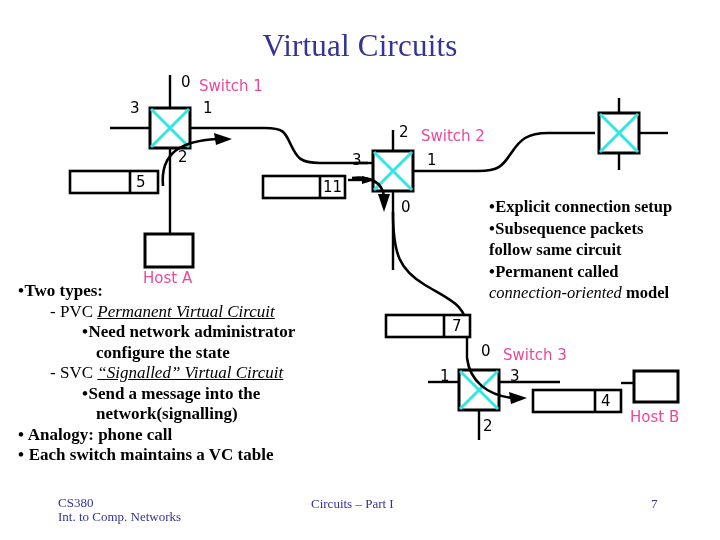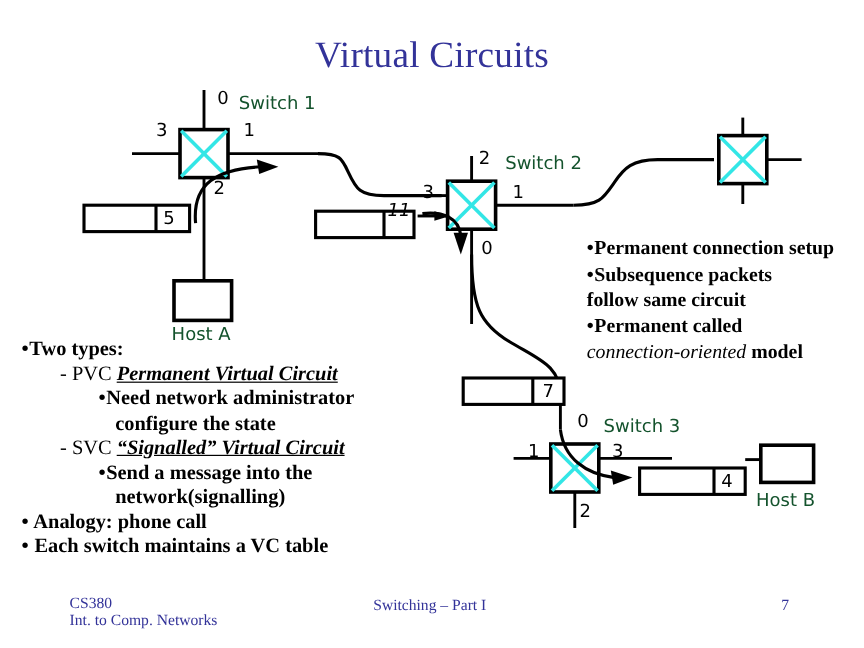--- a/index.html
+++ b/index.html
@@ -32,21 +32,21 @@
     font-size: 31px;
     color: #333399;
     letter-spacing: 0.2px;
     white-space: nowrap;
   }
 
   
   .dlabel {
     font-family: "DejaVu Sans", sans-serif;
     font-size: 15px;
-    color: #14532d;
+    color: #ec4899;
     white-space: nowrap;
     line-height: 1;
   }
   .portnum {
     font-family: "DejaVu Sans", sans-serif;
     font-size: 15px;
     color: #000000;
     white-space: nowrap;
     line-height: 1;
   }
@@ -81,21 +81,21 @@
     line-height: 21.5px;
     font-weight: bold;
   }
   .lvl0 { font-weight: bold; margin-left: 0px; }
   .lvl1 { margin-left: 32px; }
   .lvl2 { font-weight: bold; margin-left: 64px; }
   .lvl2b { font-weight: bold; margin-left: 78px; }
   .uline-ital {
     font-style: italic;
     text-decoration: underline;
-    font-weight: bold;
+    font-weight: normal;
   }
   .ital { font-style: italic; font-weight: normal; }
   .bul { letter-spacing: 0.5px; }
 
   
   .footer {
     font-family: "Liberation Serif", serif;
     font-size: 13px;
     color: #333399;
     white-space: nowrap;
@@ -238,21 +238,21 @@
   <div class="abs portnum" style="left:427px; top:153px;">1</div>
   <div class="abs portnum" style="left:401px; top:200px;">0</div>
 
   <div class="abs portnum" style="left:481px; top:344px;">0</div>
   <div class="abs dlabel" style="left:503px; top:348px;">Switch 3</div>
   <div class="abs portnum" style="left:440px; top:369px;">1</div>
   <div class="abs portnum" style="left:510px; top:369px;">3</div>
   <div class="abs portnum" style="left:483px; top:419px;">2</div>
 
   <div class="abs pkt-label" style="left:136px; top:175px;">5</div>
-  <div class="abs pkt-label" style="left:323px; top:168px;font-style:italic;">11</div>
+  <div class="abs pkt-label" style="left:323px; top:180px;">11</div>
   <div class="abs pkt-label" style="left:452px; top:319px;">7</div>
   <div class="abs pkt-label" style="left:601px; top:394px;">4</div>
 
   <div class="abs dlabel" style="left:143px; top:271px;">Host A</div>
   <div class="abs dlabel" style="left:630px; top:410px;">Host B</div>
 
   <div class="abs bullets" id="left-bullets">
     <div class="lvl0">
       <span class="bul">•</span><span>Two types:</span>
     </div>
@@ -277,36 +277,36 @@
     <div class="lvl0">
       <span class="bul">•</span><span> Analogy: phone call</span>
     </div>
     <div class="lvl0">
       <span class="bul">•</span><span> Each switch maintains a VC table</span>
     </div>
   </div>
 
   <div class="abs bullets" id="right-bullets">
     <div>
-      <span class="bul">•</span><span>Permanent connection setup</span>
+      <span class="bul">•</span><span>Explicit connection setup</span>
     </div>
     <div>
       <span class="bul">•</span><span>Subsequence packets</span>
     </div>
     <div>
       <span>follow same circuit</span>
     </div>
     <div>
       <span class="bul">•</span><span>Permanent called</span>
     </div>
     <div>
       <span class="ital">connection-oriented</span><span> model</span>
     </div>
   </div>
 
   <div class="abs footer" id="footer-left">
     <div>CS380</div>
     <div>Int. to Comp. Networks</div>
   </div>
-  <div class="abs footer" id="footer-mid">Switching – Part I</div>
+  <div class="abs footer" id="footer-mid">Circuits – Part I</div>
   <div class="abs footer" id="footer-right">7</div>
 
 </div>
 
 </body></html>

